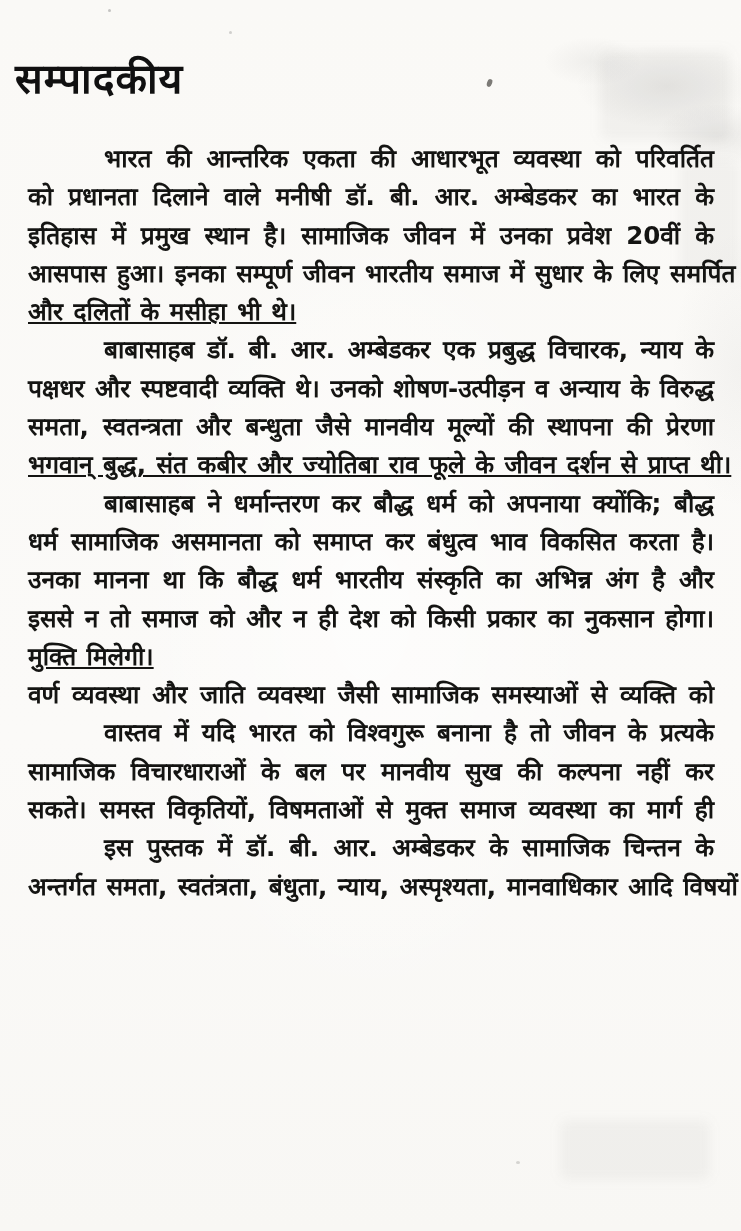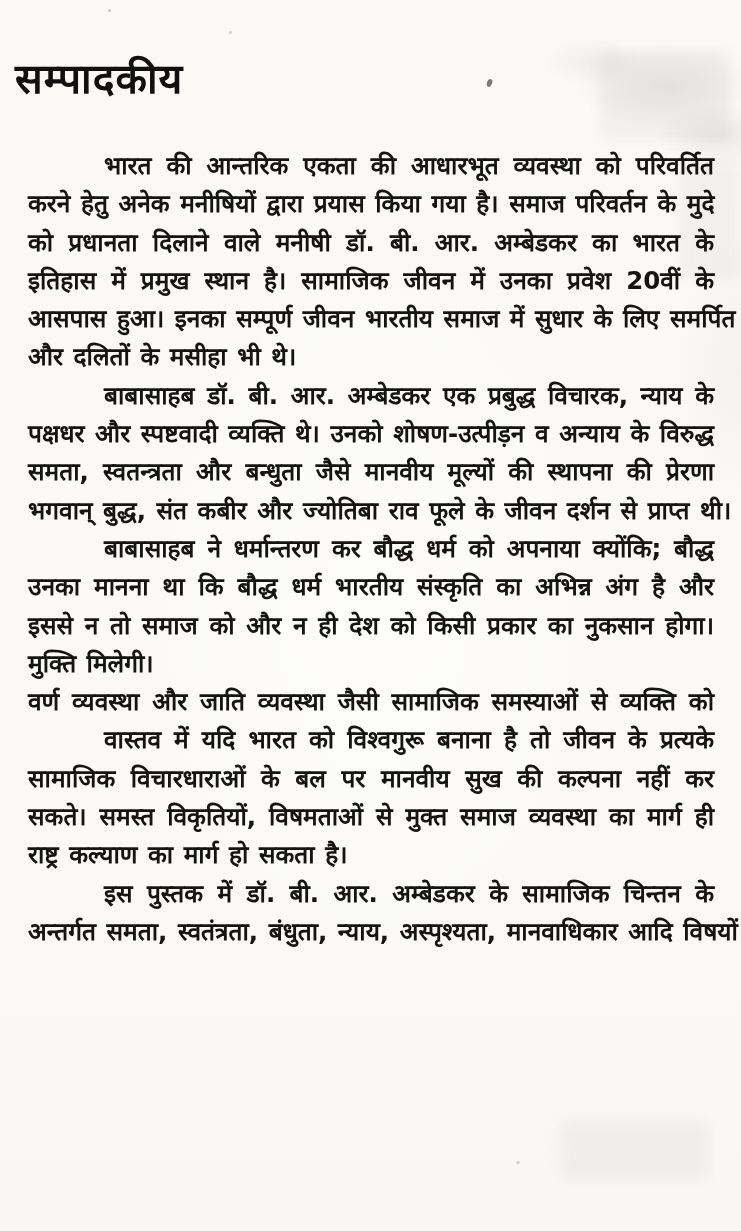--- a/index.html
+++ b/index.html
@@ -33,36 +33,36 @@
     width: 100%;
     text-align: left;
     font-size: 41px;
     line-height: 58px;
     font-weight: 700;
     letter-spacing: 1px;
     color: #101010;
   }
   .body-text {
     position: absolute;
-    top: 147px;
+    top: 140px;
     left: 28px;
     width: 686px;
   }
   .paragraph { margin: 0; padding: 0; }
   .line {
     font-size: 24.5px;
     line-height: 38.3px;
     font-weight: 600;
     text-align: justify;
     text-align-last: justify;
     word-spacing: 2px;
     white-space: nowrap; 
   }
   .line.indent { padding-left: 76px; }
-  .line.last   { text-align-last: left; }
+  .line.last   { text-align-last: left; text-decoration: underline; }
   
   .speck {
     position: absolute;
     background: rgba(60,60,58,0.55);
     border-radius: 50%;
   }
   .speck.comma {
     width: 5px; height: 8px;
     border-radius: 60% 40% 60% 60%;
     transform: rotate(18deg);
@@ -87,47 +87,46 @@
   <span class="speck" style="left:229px; top:31px; width:3px; height:3px; opacity:.4;"></span>
   <span class="speck" style="left:516px; top:1161px; width:4px; height:3px; opacity:.35;"></span>
   <div class="smudge" style="left:600px; top:50px;  width:130px; height:90px;"></div>
   <div class="smudge" style="left:680px; top:160px; width:60px;  height:120px;"></div>
   <div class="smudge" style="left:560px; top:1120px; width:150px; height:60px;"></div>
 
   <div class="body-text">
 
     <div class="paragraph">
       <div class="line indent">भारत की आन्तरिक एकता की आधारभूत व्यवस्था को परिवर्तित</div>
-      <div class="line">करने हेतु अनेक मनीषियों द्वारा प्रयास किया गया है। समाज परिवर्तन के मुदे</div>
       <div class="line">को प्रधानता दिलाने वाले मनीषी डॉ. बी. आर. अम्बेडकर का भारत के</div>
       <div class="line">इतिहास में प्रमुख स्थान है। सामाजिक जीवन में उनका प्रवेश 20वीं के</div>
       <div class="line">आसपास हुआ। इनका सम्पूर्ण जीवन भारतीय समाज में सुधार के लिए समर्पित</div>
       <div class="line last">और दलितों के मसीहा भी थे।</div>
     </div>
 
     <div class="paragraph">
       <div class="line indent">बाबासाहब डॉ. बी. आर. अम्बेडकर एक प्रबुद्ध विचारक, न्याय के</div>
       <div class="line">पक्षधर और स्पष्टवादी व्यक्ति थे। उनको शोषण-उत्पीड़न व अन्याय के विरुद्ध</div>
       <div class="line">समता, स्वतन्त्रता और बन्धुता जैसे मानवीय मूल्यों की स्थापना की प्रेरणा</div>
       <div class="line last">भगवान् बुद्ध, संत कबीर और ज्योतिबा राव फूले के जीवन दर्शन से प्राप्त थी।</div>
     </div>
 
     <div class="paragraph">
       <div class="line indent">बाबासाहब ने धर्मान्तरण कर बौद्ध धर्म को अपनाया क्योंकि; बौद्ध</div>
+      <div class="line">धर्म सामाजिक असमानता को समाप्त कर बंधुत्व भाव विकसित करता है।</div>
       <div class="line">उनका मानना था कि बौद्ध धर्म भारतीय संस्कृति का अभिन्न अंग है और</div>
       <div class="line">इससे न तो समाज को और न ही देश को किसी प्रकार का नुकसान होगा।</div>
       <div class="line last">मुक्ति मिलेगी।</div>
       <div class="line">वर्ण व्यवस्था और जाति व्यवस्था जैसी सामाजिक समस्याओं से व्यक्ति को</div>
     </div>
 
     <div class="paragraph">
       <div class="line indent">वास्तव में यदि भारत को विश्वगुरू बनाना है तो जीवन के प्रत्यके</div>
       <div class="line">सामाजिक विचारधाराओं के बल पर मानवीय सुख की कल्पना नहीं कर</div>
       <div class="line">सकते। समस्त विकृतियों, विषमताओं से मुक्त समाज व्यवस्था का मार्ग ही</div>
-      <div class="line last">राष्ट्र कल्याण का मार्ग हो सकता है।</div>
     </div>
 
     <div class="paragraph">
       <div class="line indent">इस पुस्तक में डॉ. बी. आर. अम्बेडकर के सामाजिक चिन्तन के</div>
       <div class="line">अन्तर्गत समता, स्वतंत्रता, बंधुता, न्याय, अस्पृश्यता, मानवाधिकार आदि विषयों</div>
     </div>
 
   </div>
 </div>
 

